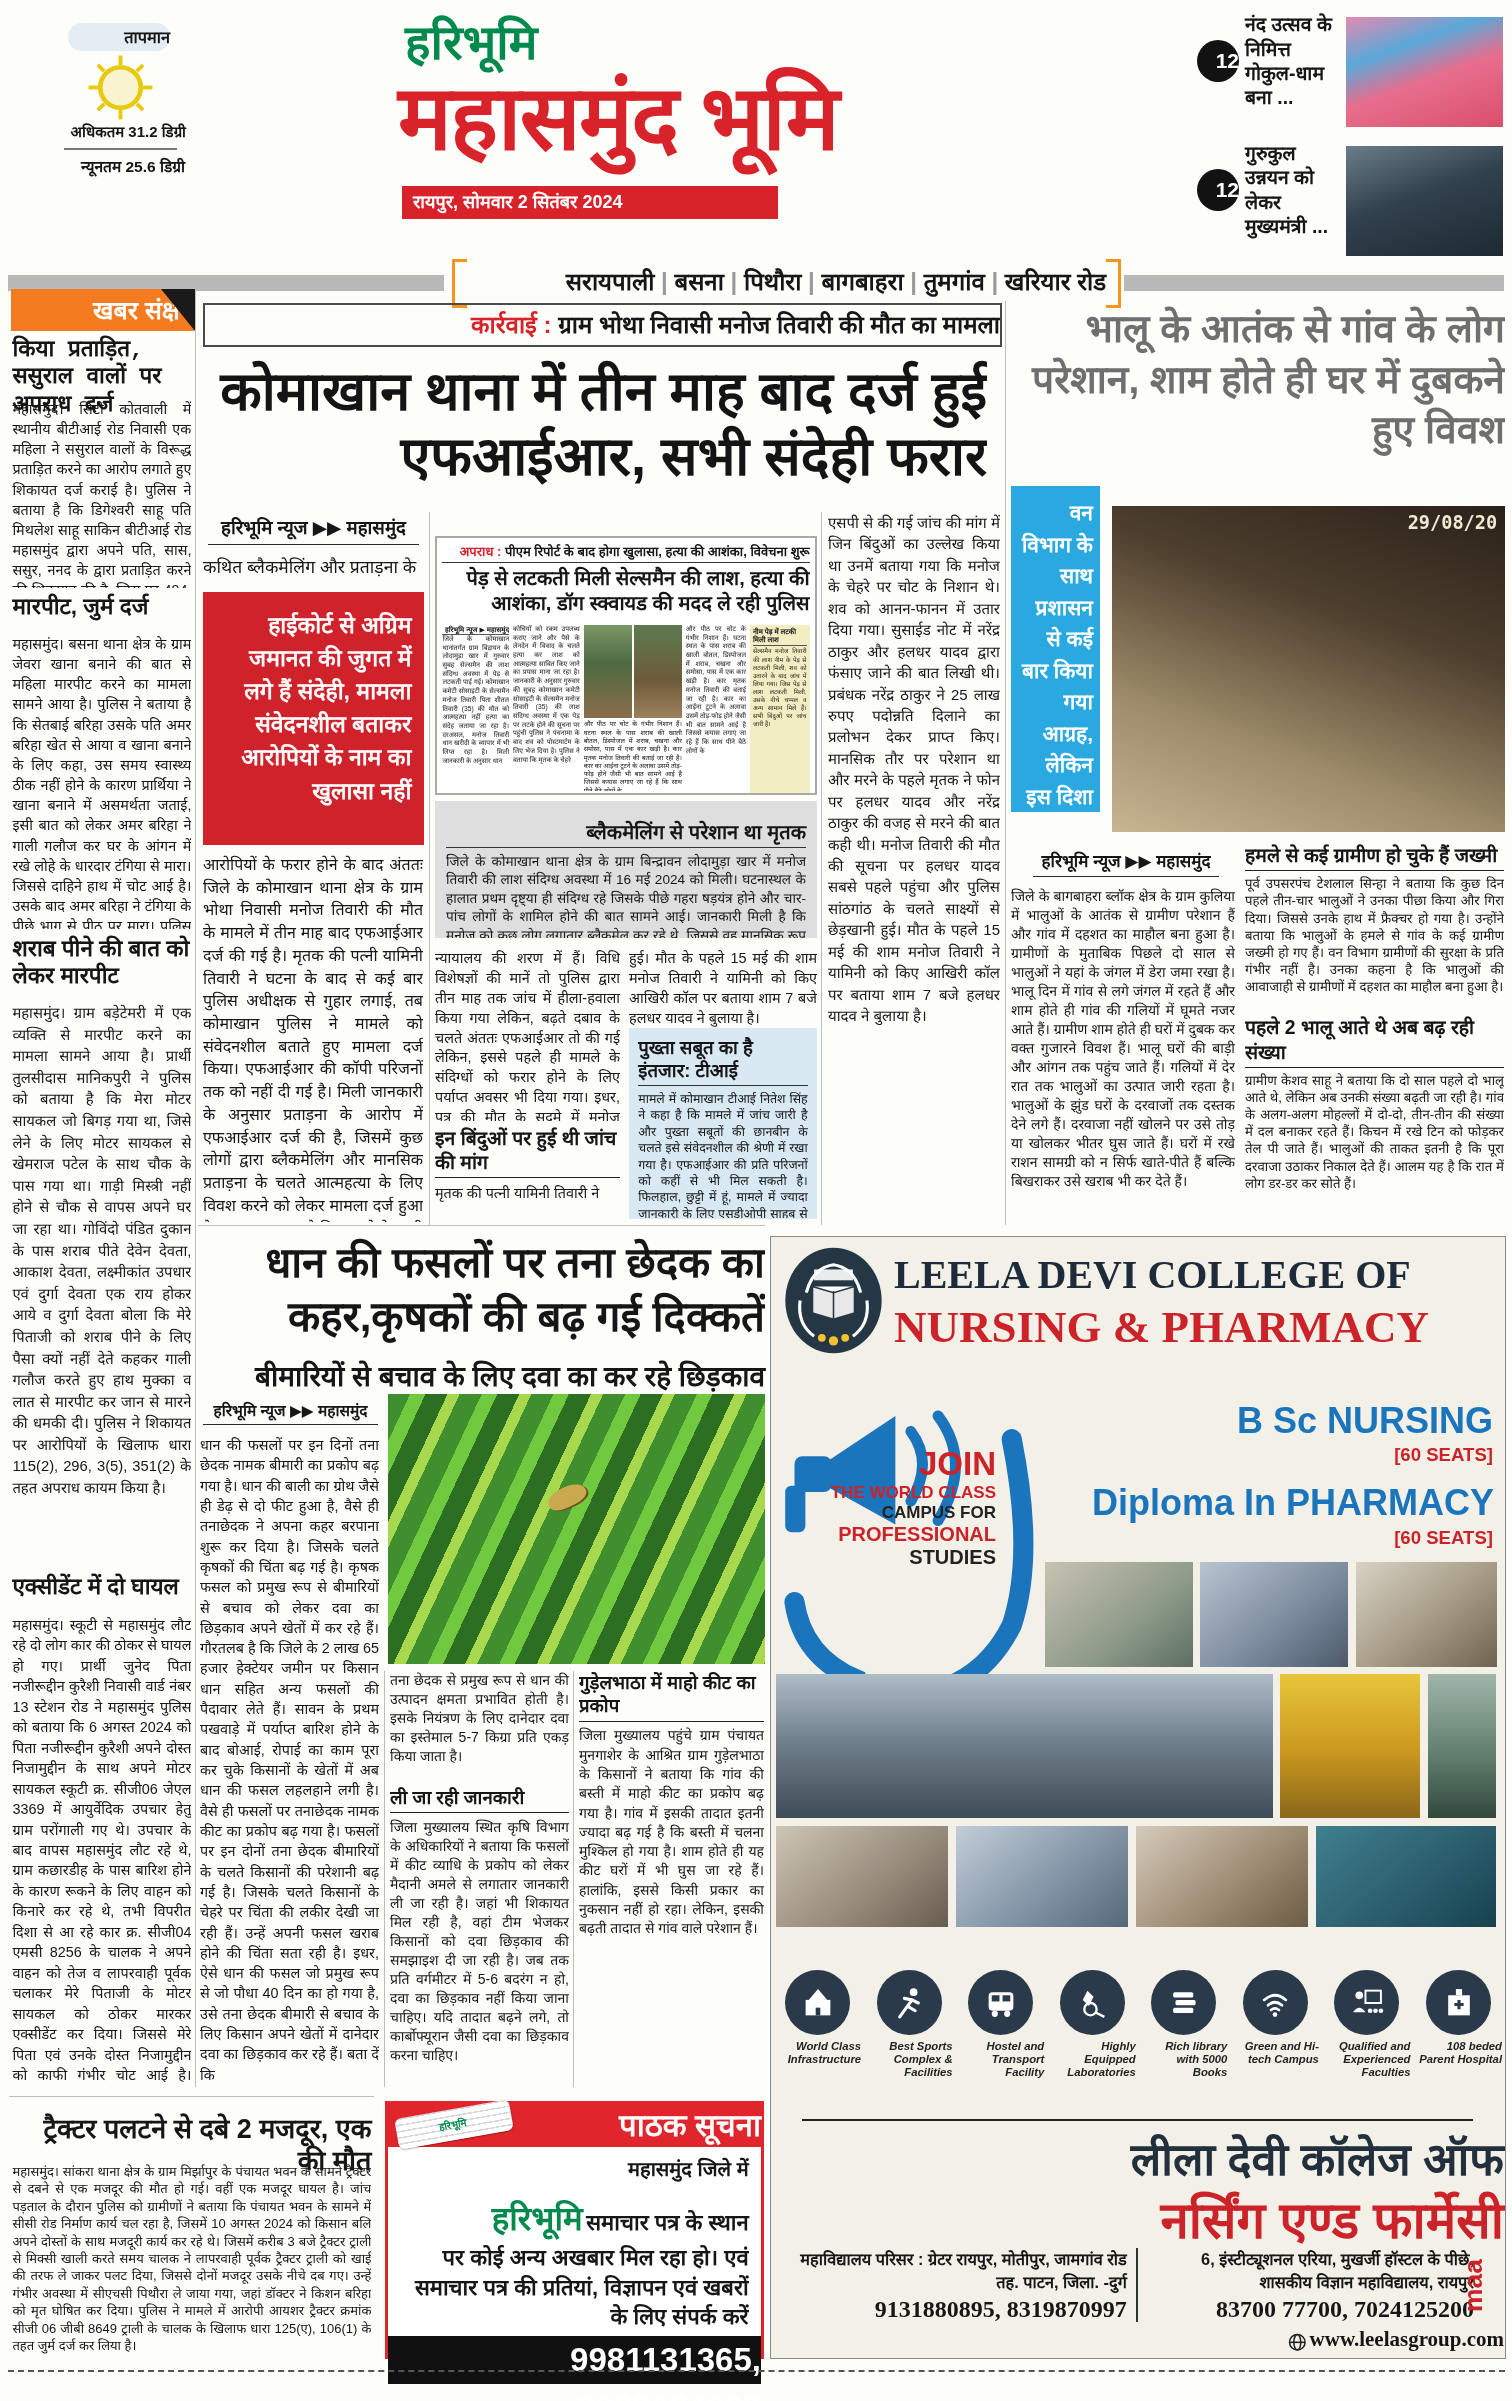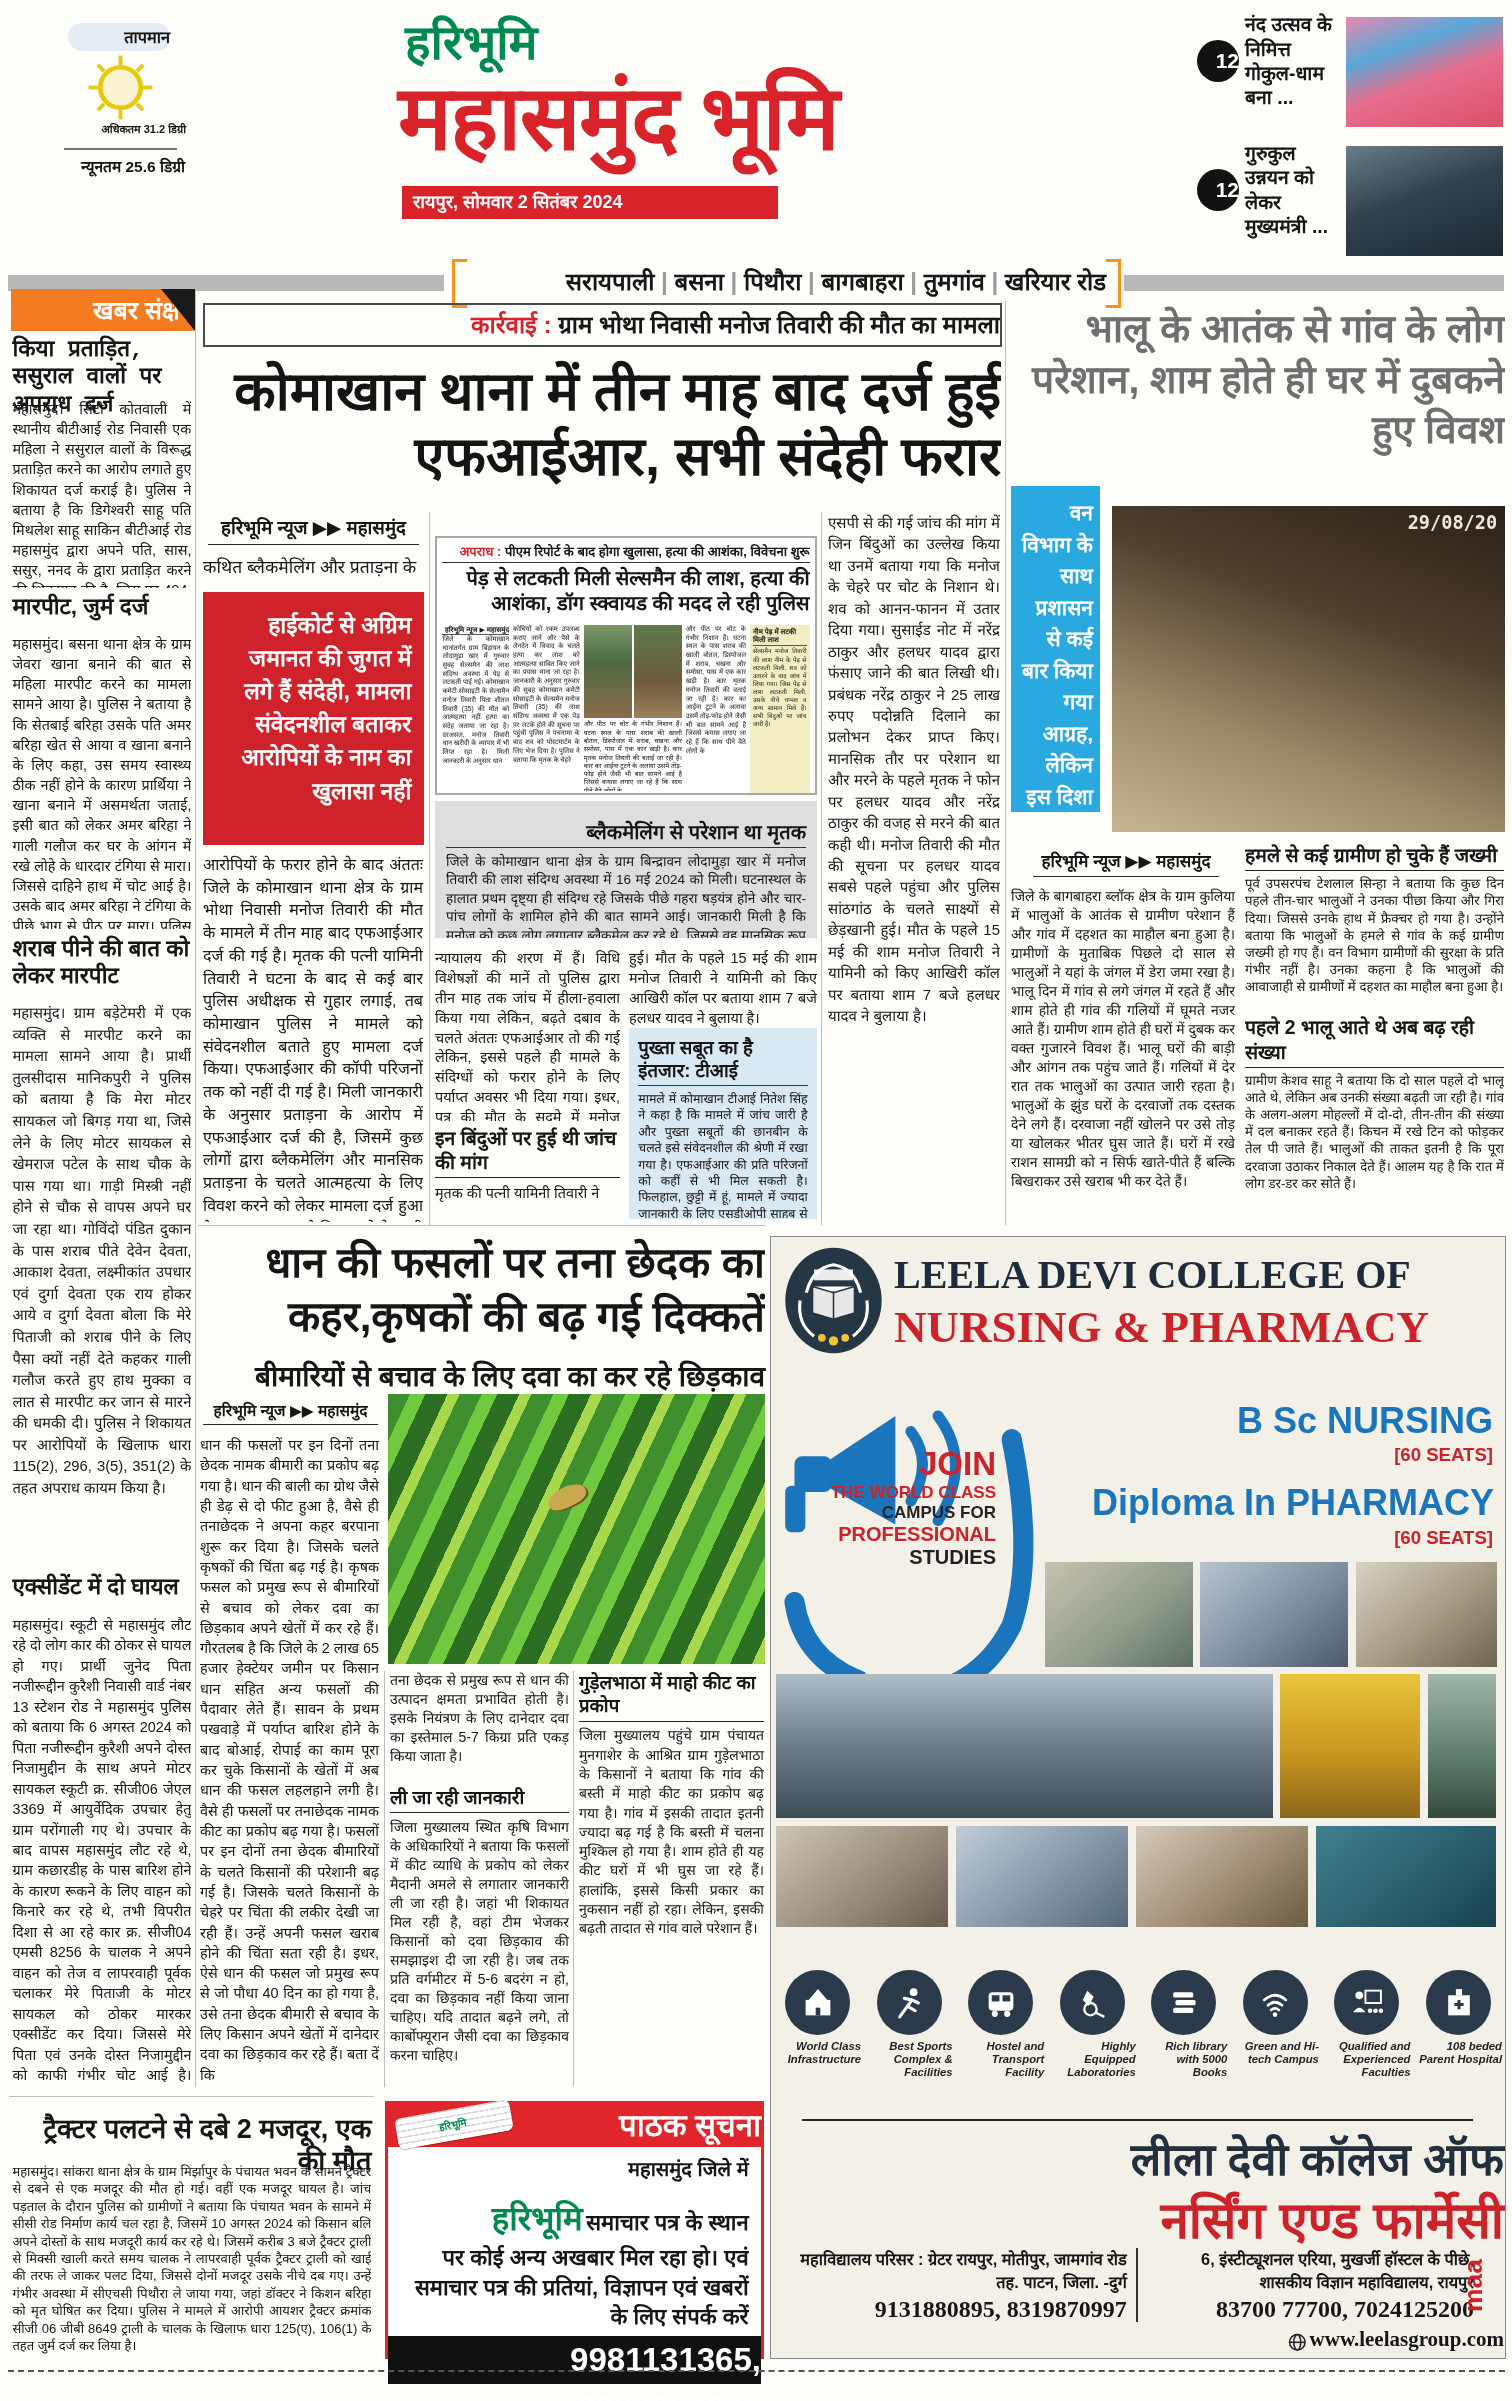--- a/index.html
+++ b/index.html
@@ -30,21 +30,21 @@
         <line x1="43" y1="72" x2="43" y2="84"></line>
       <line x1="2" y1="43" x2="14" y2="43"></line>
         <line x1="72" y1="43" x2="84" y2="43"></line>
       <line x1="14" y1="14" x2="22" y2="22"></line>
         <line x1="64" y1="64" x2="72" y2="72"></line>
       <line x1="14" y1="72" x2="22" y2="64"></line>
         <line x1="64" y1="22" x2="72" y2="14"></line>
     </g>
     <circle cx="43" cy="43" r="26" fill="#f9f3cf" stroke="#e8c912" stroke-width="6"></circle>
   </svg>
-  <div class="a c b" style="left:54px;top:121px;width:132px;font-size:11px;">अधिकतम 31.2 डिग्री</div>
+  <div class="a c b" style="left:54px;top:121px;width:132px;font-size:15px;">अधिकतम 31.2 डिग्री</div>
   <div class="a rule" style="left:64px;top:148px;width:113px;height:1.6px;background:#777;"></div>
   <div class="a c b" style="left:56px;top:155px;width:129px;font-size:15.5px;">न्यूनतम 25.6 डिग्री</div>
 
   <div class="a b" style="left:405px;top:7.8px;font-size:48px;color:#008a4d;">हरिभूमि</div>
   <div class="a b" style="left:398px;top:53px;font-size:90px;color:#d8232a;letter-spacing:-1.6px;white-space:nowrap;">महासमुंद भूमि</div>
   <div class="a b" style="left:402px;top:186px;width:365px;height:33px;line-height:33px;background:#d8232a;color:#fff;font-size:18px;padding-left:11px;">रायपुर, सोमवार 2 सितंबर 2024</div>
 
   <div class="a c b" style="left:1197px;top:40px;width:42px;height:42px;line-height:42px;border-radius:50%;background:#121212;color:#fff;font-size:21px;">12</div>
   <div class="a b" style="left:1245px;top:12.4px;width:99px;font-size:19.4px;line-height:1.25;">नंद उत्सव के निमित्त गोकुल-धाम बना ...</div>
   <div class="a" style="left:1346px;top:17px;width:157px;height:110px;background:linear-gradient(160deg,#e48ab0 0%,#5aa8d8 30%,#e76e8e 55%,#d94f6b 100%);"></div>
@@ -74,21 +74,21 @@
   <div class="a b" style="left:12.4px;top:593px;width:179px;font-size:22.5px;line-height:1.22;">मारपीट, जुर्म दर्ज</div>
   <div class="a j" style="left:12.4px;top:634px;width:179px;height:295px;font-size:14.4px;line-height:1.4;">महासमुंद। बसना थाना क्षेत्र के ग्राम जेवरा खाना बनाने की बात से महिला मारपीट करने का मामला सामने आया है। पुलिस ने बताया है कि सेतबाई बरिहा उसके पति अमर बरिहा खेत से आया व खाना बनाने के लिए कहा, उस समय स्वास्थ्य ठीक नहीं होने के कारण प्रार्थिया ने खाना बनाने में असमर्थता जताई, इसी बात को लेकर अमर बरिहा ने गाली गलौज कर घर के आंगन में रखे लोहे के धारदार टंगिया से मारा। जिससे दाहिने हाथ में चोट आई है। उसके बाद अमर बरिहा ने टंगिया के पीछे भाग से पीठ पर मारा। पुलिस ने आरोपी पति के खिलाफ धारा 118(1), 296 बीएनएस के तहत मामला दर्ज किया है।</div>
   <div class="a b" style="left:12.4px;top:935px;width:179px;font-size:22.5px;line-height:1.22;">शराब पीने की बात को लेकर मारपीट</div>
   <div class="a j" style="left:12.4px;top:1003px;width:179px;height:564px;font-size:14.8px;line-height:1.46;">महासमुंद। ग्राम बड़ेटेमरी में एक व्यक्ति से मारपीट करने का मामला सामने आया है। प्रार्थी तुलसीदास मानिकपुरी ने पुलिस को बताया है कि मेरा मोटर सायकल जो बिगड़ गया था, जिसे लेने के लिए मोटर सायकल से खेमराज पटेल के साथ चौक के पास गया था। गाड़ी मिस्त्री नहीं होने से चौक से वापस अपने घर जा रहा था। गोविंदो पंडित दुकान के पास शराब पीते देवेन देवता, आकाश देवता, लक्ष्मीकांत उपधार एवं दुर्गा देवता एक राय होकर आये व दुर्गा देवता बोला कि मेरे पिताजी को शराब पीने के लिए पैसा क्यों नहीं देते कहकर गाली गलौज करते हुए हाथ मुक्का व लात से मारपीट कर जान से मारने की धमकी दी। पुलिस ने शिकायत पर आरोपियों के खिलाफ धारा 115(2), 296, 3(5), 351(2) के तहत अपराध कायम किया है।</div>
   <div class="a b" style="left:12.4px;top:1573px;width:179px;font-size:22.5px;line-height:1.22;">एक्सीडेंट में दो घायल</div>
   <div class="a j" style="left:12.4px;top:1615px;width:179px;height:472px;font-size:14.4px;line-height:1.42;">महासमुंद। स्कूटी से महासमुंद लौट रहे दो लोग कार की ठोकर से घायल हो गए। प्रार्थी जुनेद पिता नजीरूद्दीन कुरैशी निवासी वार्ड नंबर 13 स्टेशन रोड ने महासमुंद पुलिस को बताया कि 6 अगस्त 2024 को पिता नजीरूद्दीन कुरैशी अपने दोस्त निजामुद्दीन के साथ अपने मोटर सायकल स्कूटी क्र. सीजी06 जेएल 3369 में आयुर्वेदिक उपचार हेतु ग्राम परोंगाली गए थे। उपचार के बाद वापस महासमुंद लौट रहे थे, ग्राम कछारडीह के पास बारिश होने के कारण रूकने के लिए वाहन को किनारे कर रहे थे, तभी विपरीत दिशा से आ रहे कार क्र. सीजी04 एमसी 8256 के चालक ने अपने वाहन को तेज व लापरवाही पूर्वक चलाकर मेरे पिताजी के मोटर सायकल को ठोकर मारकर एक्सीडेंट कर दिया। जिससे मेरे पिता एवं उनके दोस्त निजामुद्दीन को काफी गंभीर चोट आई है। आरोपी वाहन चालक के खिलाफ 125(ए), 281 बीएनएस के तहत अपराध दर्ज कर लिया है।</div>
 
   <div class="a c" style="left:203px;top:303px;width:795px;height:40px;border:2.3px solid #4a4a4a;font-size:24px;font-weight:700;line-height:40px;white-space:nowrap;overflow:hidden;">
     <span style="color:#d8232a;">कार्रवाई :</span><span> ग्राम भोथा निवासी मनोज तिवारी की मौत का मामला</span>
   </div>
-  <div class="a c b hid" style="left:200px;top:359px;width:801px;height:144px;font-size:54px;line-height:1.2;color:#141414;">कोमाखान थाना में तीन माह बाद दर्ज हुई एफआईआर, सभी संदेही फरार</div>
+  <div class="a c b hid" style="left:186px;top:359px;width:801px;height:144px;font-size:54px;line-height:1.2;color:#141414;">कोमाखान थाना में तीन माह बाद दर्ज हुई एफआईआर, सभी संदेही फरार</div>
 
   <div class="a byline" style="left:208px;top:514px;width:211px;font-size:18.6px;padding-bottom:4.7px;">हरिभूमि न्यूज ▶▶ महासमुंद</div>
   <div class="a j" style="left:203px;top:554px;width:220px;height:31px;font-size:17.5px;">कथित ब्लैकमेलिंग और प्रताड़ना के</div>
   <div class="a c b" style="left:203px;top:592px;width:196px;height:219px;background:#d0222b;color:#fff;font-size:23px;line-height:1.44;padding:17px 12.4px;overflow:hidden;">हाईकोर्ट से अग्रिम जमानत की जुगत में लगे हैं संदेही, मामला संवेदनशील बताकर आरोपियों के नाम का खुलासा नहीं</div>
   <div class="a j" style="left:203px;top:854px;width:220px;height:368px;font-size:16px;line-height:1.42;">आरोपियों के फरार होने के बाद अंततः जिले के कोमाखान थाना क्षेत्र के ग्राम भोथा निवासी मनोज तिवारी की मौत के मामले में तीन माह बाद एफआईआर दर्ज की गई है। मृतक की पत्नी यामिनी तिवारी ने घटना के बाद से कई बार पुलिस अधीक्षक से गुहार लगाई, तब कोमाखान पुलिस ने मामले को संवेदनशील बताते हुए मामला दर्ज किया। एफआईआर की कॉपी परिजनों तक को नहीं दी गई है। मिली जानकारी के अनुसार प्रताड़ना के आरोप में एफआईआर दर्ज की है, जिसमें कुछ लोगों द्वारा ब्लैकमेलिंग और मानसिक प्रताड़ना के चलते आत्महत्या के लिए विवश करने को लेकर मामला दर्ज हुआ है। बताया जा रहा है कि मामले के सभी आरोपी पहले से फरार हो चुके हैं और</div>
 
   <div class="a rule" style="left:429px;top:512px;width:0.8px;height:713px;"></div>
 
   <div class="a" style="left:435px;top:536px;width:382px;height:259px;border:2.3px solid #a9a9a9;background:#fff;box-sizing:border-box;padding:3.9px 5.4px;overflow:hidden;">
     <div class="c" style="font-size:13px;font-weight:700;border-bottom:1.6px solid #333;padding-bottom:2.3px;white-space:nowrap;overflow:hidden;">

